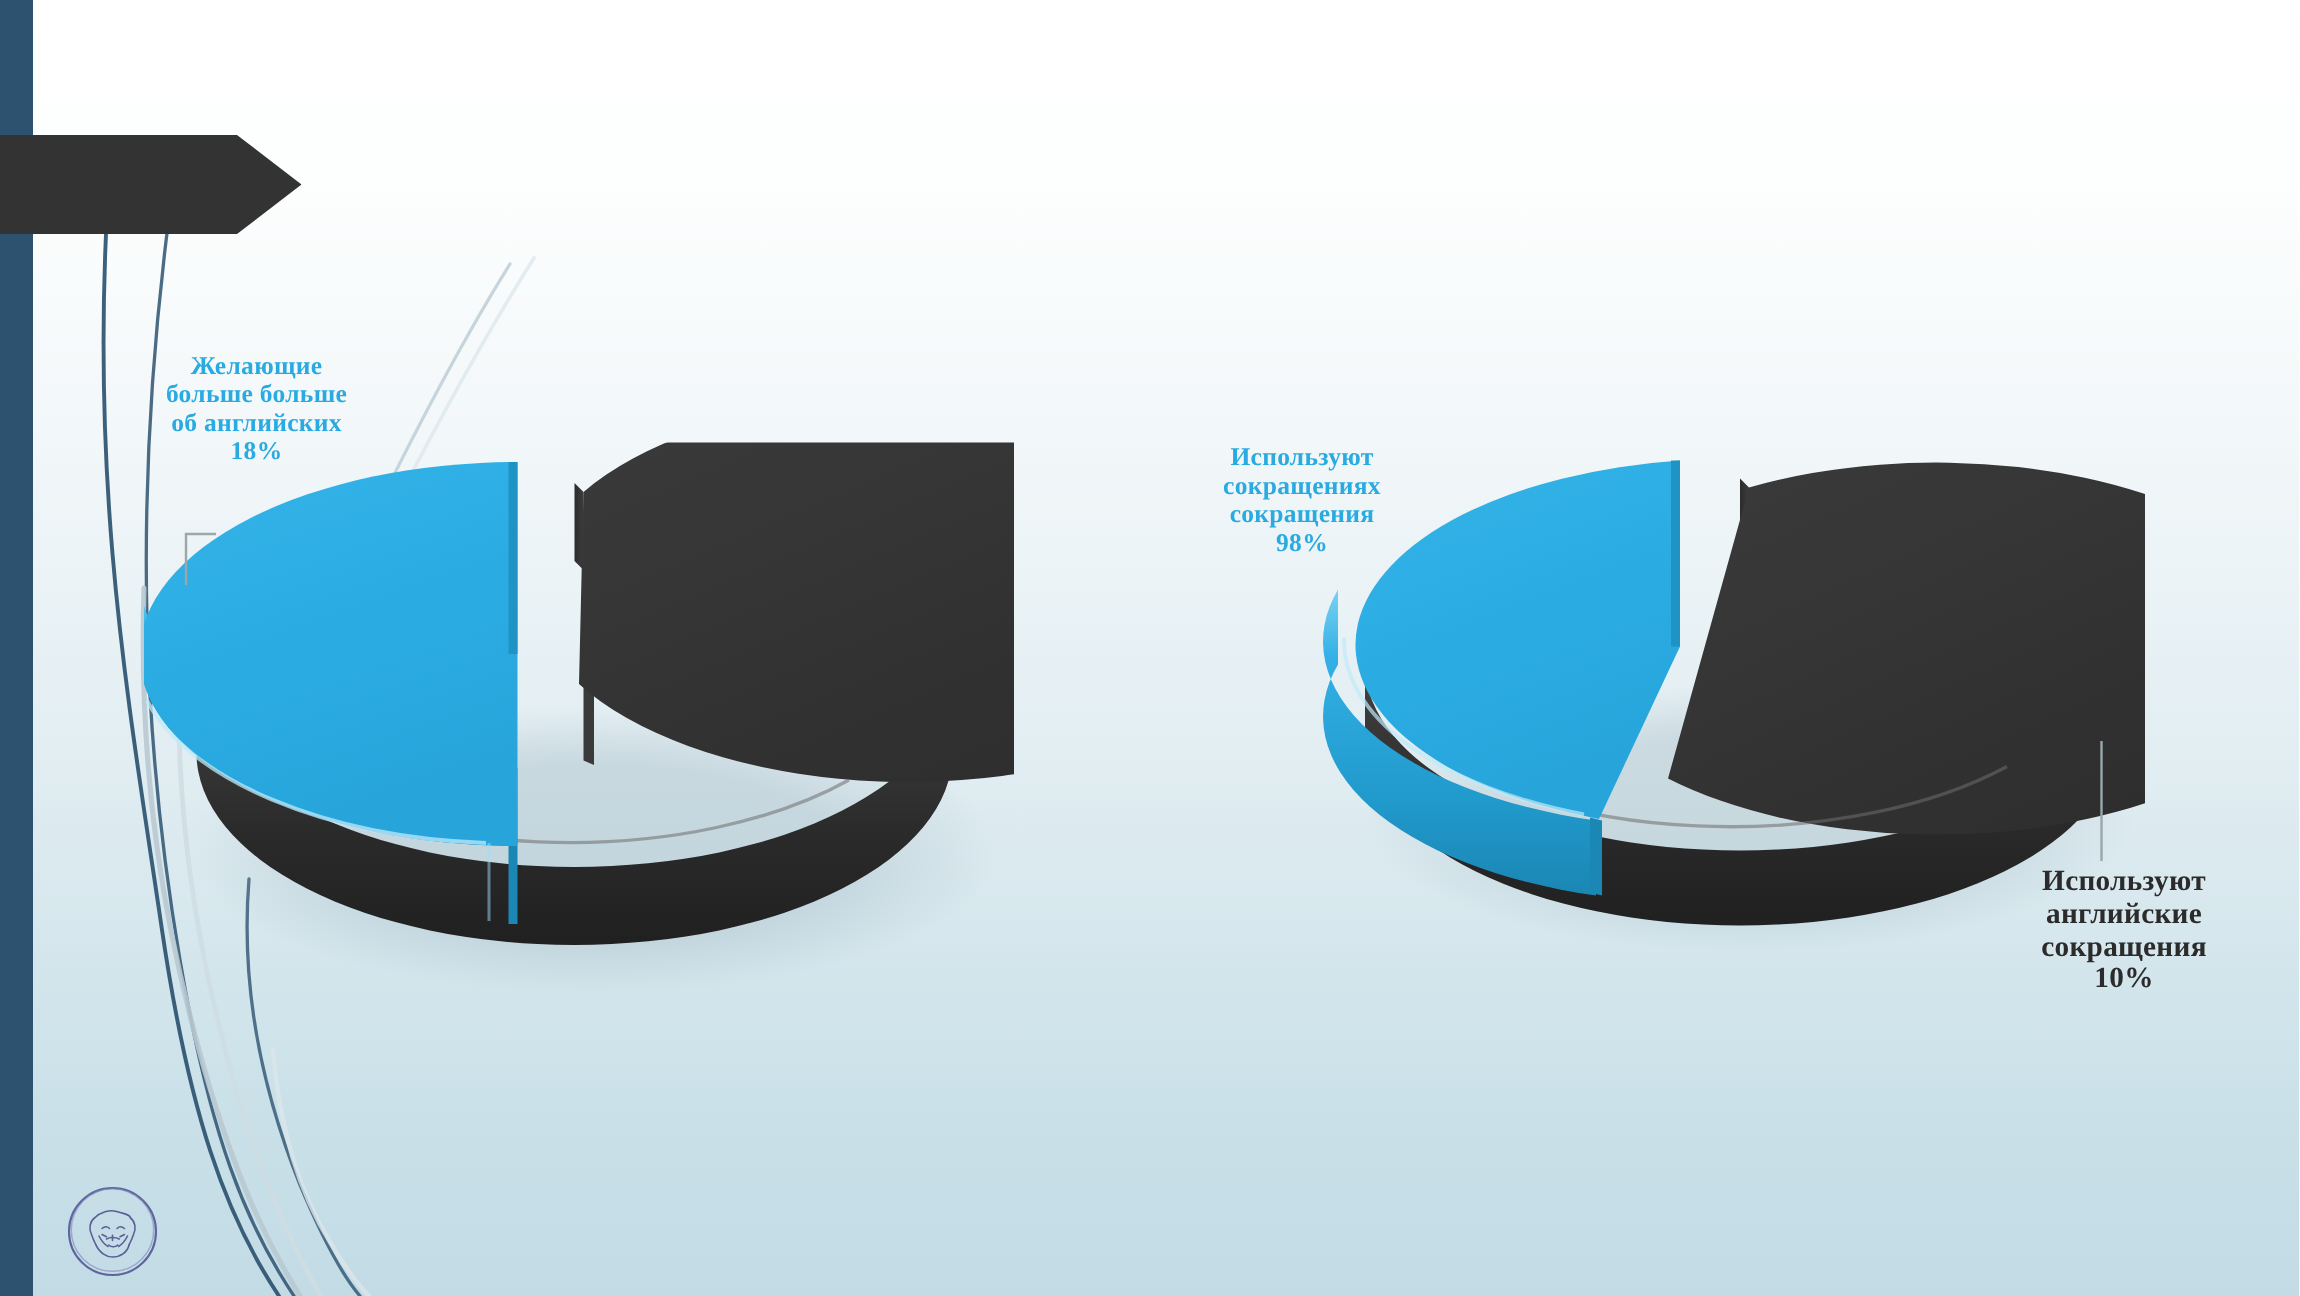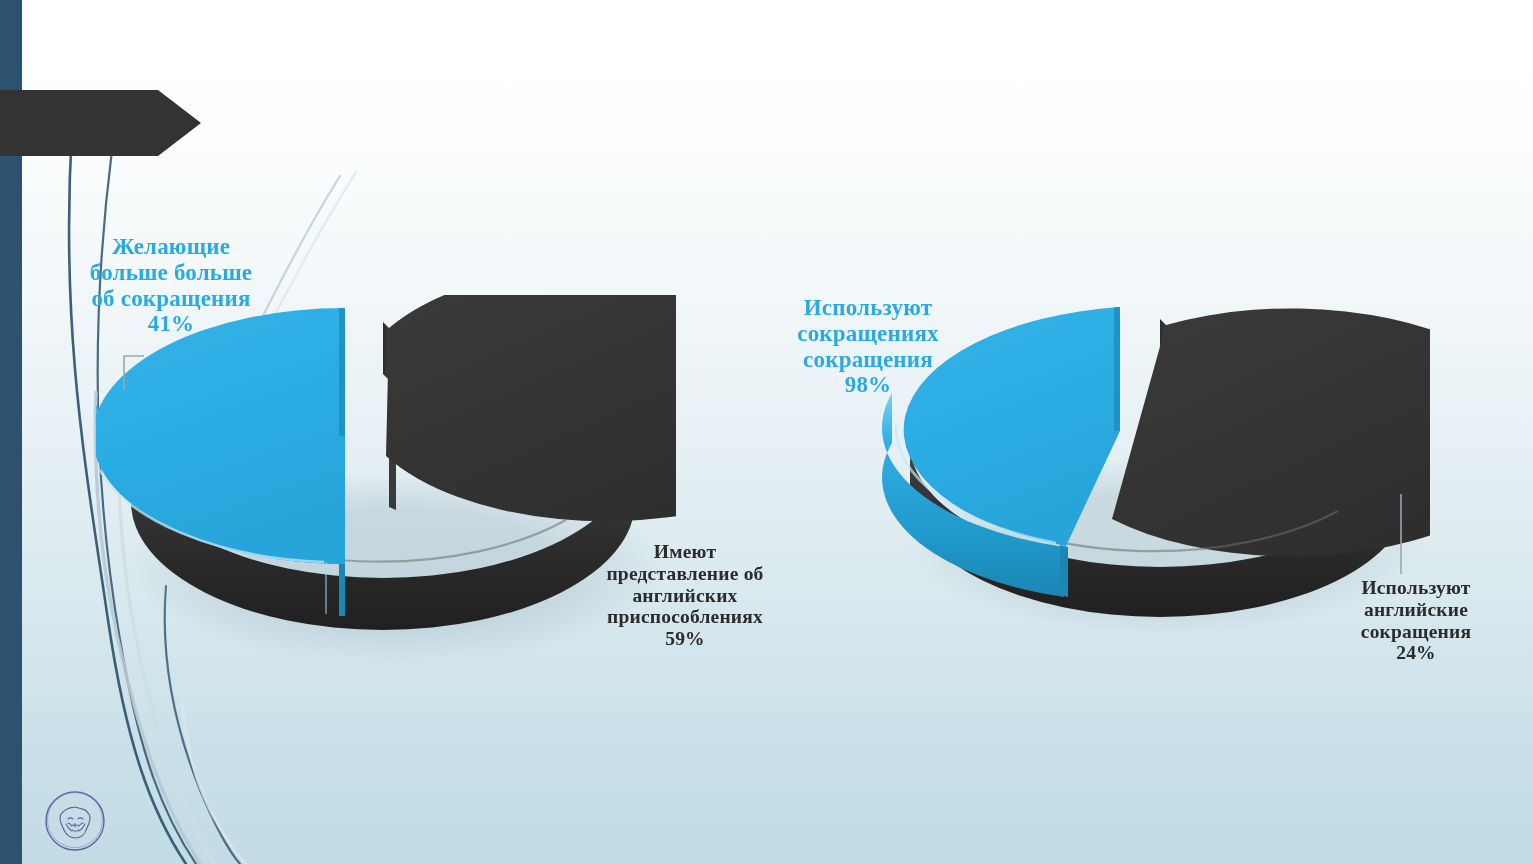--- a/index.html
+++ b/index.html
@@ -23,21 +23,21 @@
   .logo-badge{
     position:absolute;left:44px;top:790px;width:62px;height:62px;
   }
   .chart{position:absolute;}
   #chart-left{left:96px;top:295px;width:580px;height:370px;}
   #chart-right{left:874px;top:295px;width:556px;height:340px;}
   .lbl{
     position:absolute;text-align:center;line-height:1.12;
     font-weight:bold;letter-spacing:.2px;
   }
-  .lbl-blue{color:#29abe2;font-size:23px;}
+  .lbl-blue{color:#29abe2;font-size:17px;}
   .lbl-dark{color:#2b2b2b;font-size:19.5px;}
   #label-left-blue{left:76px;top:234px;width:190px;}
   #label-left-dark{left:578px;top:541px;width:214px;}
   #label-right-blue{left:793px;top:295px;width:150px;}
   #label-right-dark{left:1327px;top:577px;width:178px;}
   .leader{position:absolute;background:none;}
 </style>
 </head>
 <body>
 
@@ -208,39 +208,32 @@
   <svg class="leader" style="left:122px;top:352px;width:40px;height:40px;" viewBox="0 0 40 40">
     <path d="M2 38 L2 4 L22 4" fill="none" stroke="#9aa7ad" stroke-width="1.6"></path>
   </svg>
   <svg class="leader" style="left:1392px;top:492px;width:20px;height:84px;" viewBox="0 0 20 84">
     <path d="M9 2 L9 82" fill="none" stroke="#9aa7ad" stroke-width="1.6"></path>
   </svg>
 
   <div id="label-left-blue" class="lbl lbl-blue">
     <div>Желающие</div>
     <div>больше  больше</div>
-    <div>об сокращения</div>
-    <div>41%</div>
+    <div>об английских</div>
+    <div>18%</div>
   </div>
 
-  <div id="label-left-dark" class="lbl lbl-dark">
-    <div>Имеют</div>
-    <div>представление об</div>
-    <div>английских</div>
-    <div>приспособлениях</div>
-    <div>59%</div>
-  </div>
 
   <div id="label-right-blue" class="lbl lbl-blue">
     <div>Используют</div>
     <div>сокращениях</div>
     <div>сокращения</div>
     <div>98%</div>
   </div>
 
   <div id="label-right-dark" class="lbl lbl-dark">
     <div>Используют</div>
     <div>английские</div>
     <div>сокращения</div>
-    <div>24%</div>
+    <div>10%</div>
   </div>
 
 </div>
 
 </body></html>

